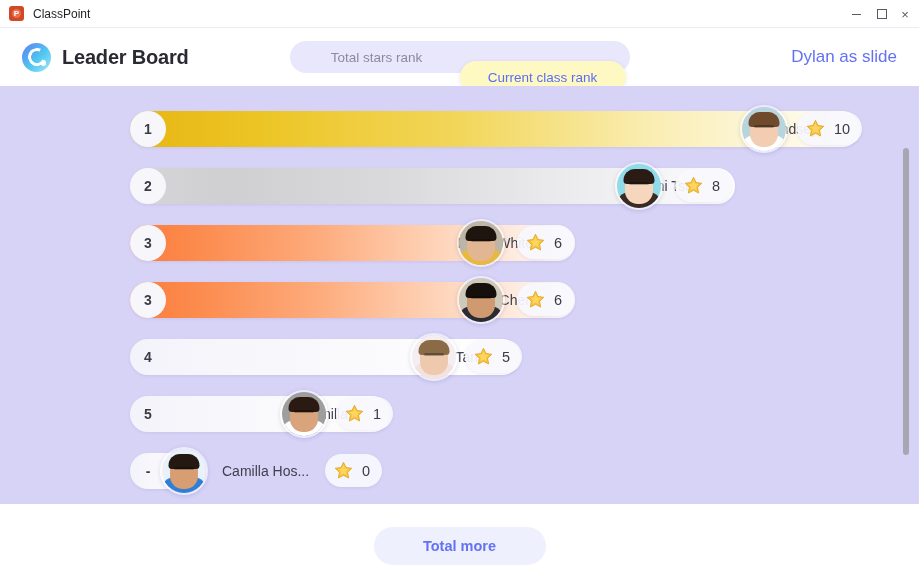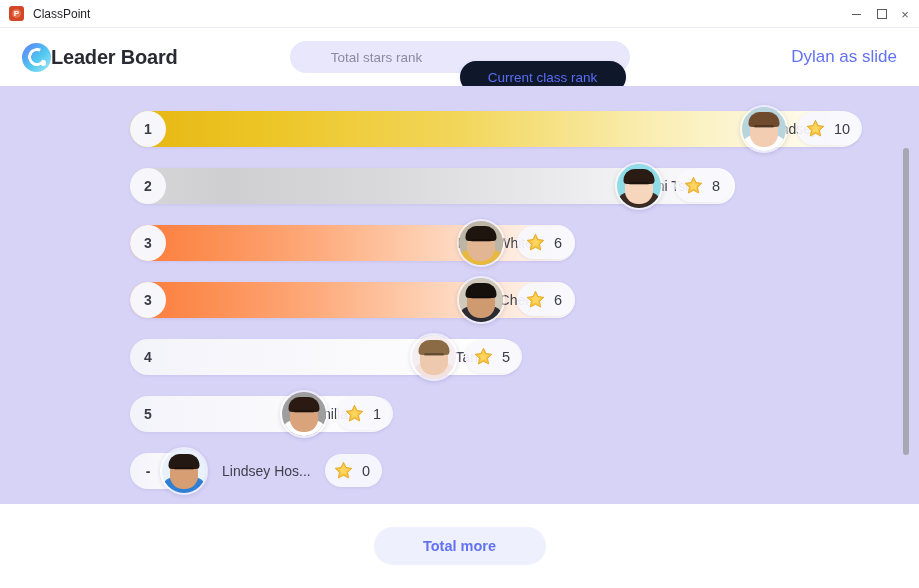--- a/index.html
+++ b/index.html
@@ -69,21 +69,21 @@
 
   
   .header {
     height: 58px;
     background: #ffffff;
     display: flex;
     align-items: center;
     padding: 0 22px;
     position: relative;
   }
-  .brand { display: flex; align-items: center; gap: 0; }
+  .brand { display: flex; align-items: center; gap: 11px; }
   .brand-logo {
     width: 29px; height: 29px;
     border-radius: 50%;
     background: linear-gradient(135deg, #5f7bf7 0%, #4fc8f0 55%, #a8e5f8 100%);
     position: relative;
     display: flex; align-items: center; justify-content: center;
   }
   .brand-logo .ring {
     width: 18px; height: 18px;
     border-radius: 50%;
@@ -121,21 +121,21 @@
     flex: 1;
     height: 32px;
     border-radius: 18px;
     display: flex; align-items: center; justify-content: center;
     font-size: 13.5px;
     color: #8b8a9e;
     cursor: pointer;
     white-space: nowrap;
   }
   .tab.active {
-    background: #0f172a;
+    background: #fef9c3;
     color: #5b6cf5;
     box-shadow: 0 1px 4px rgba(90,100,200,0.14);
     margin-top: 40px;
   }
 
   .insert-slide {
     position: absolute;
     right: 22px;
     font-size: 17px;
     color: #6272f3;
@@ -413,21 +413,21 @@
             <path d="M12 1.6l3.2 6.6 7.3 1-5.3 5.1 1.3 7.2L12 18.1 5.5 21.5l1.3-7.2L1.5 9.2l7.3-1z" fill="#f7c23c" stroke="#e0a21a" stroke-width="1"></path>
             <path d="M12 5.2l2 4.2 4.6.6-3.4 3.3.8 4.6L12 15.8l-4 2.1.8-4.6L5.4 10l4.6-.6z" fill="#ffd866" opacity="0.85"></path>
           </svg>
           <span class="count">1</span>
         </div>
       </div>
       <div class="row">
         <div class="bar" style="width:75px;background:linear-gradient(90deg,#f3f3fa 0%,#f8f8fc 40%,#ffffff 100%)">
           <div class="rank-badge flat">-</div>
         </div>
-        <div class="name" style="left:222px;right:auto">Lindsey Hos...</div>
+        <div class="name" style="left:222px;right:auto">Camilla Hos...</div>
         <div class="avatar" style="left:160px">
           <div class="face" style="background:#e9f1fb">
             <div style="position:absolute;left:50%;bottom:-10px;transform:translateX(-50%);width:46px;height:26px;border-radius:14px 14px 0 0;background:#2f7fd4"></div>
             <div style="position:absolute;left:50%;top:8px;transform:translateX(-50%);width:28px;height:32px;border-radius:14px 14px 13px 13px;background:#d79e74"></div>
             <div style="position:absolute;left:50%;top:5px;transform:translateX(-50%);width:31px;height:15px;border-radius:16px 16px 5px 5px;background:#241812"></div>
             <div style="position:absolute;left:50%;top:18px;transform:translateX(-50%);width:20px;height:3px;border-radius:2px;background:rgba(0,0,0,0.28)"></div>
           </div>
         </div>
         <div class="star-badge" style="left:325px">
           <svg class="star" viewBox="0 0 24 24" aria-hidden="true">

